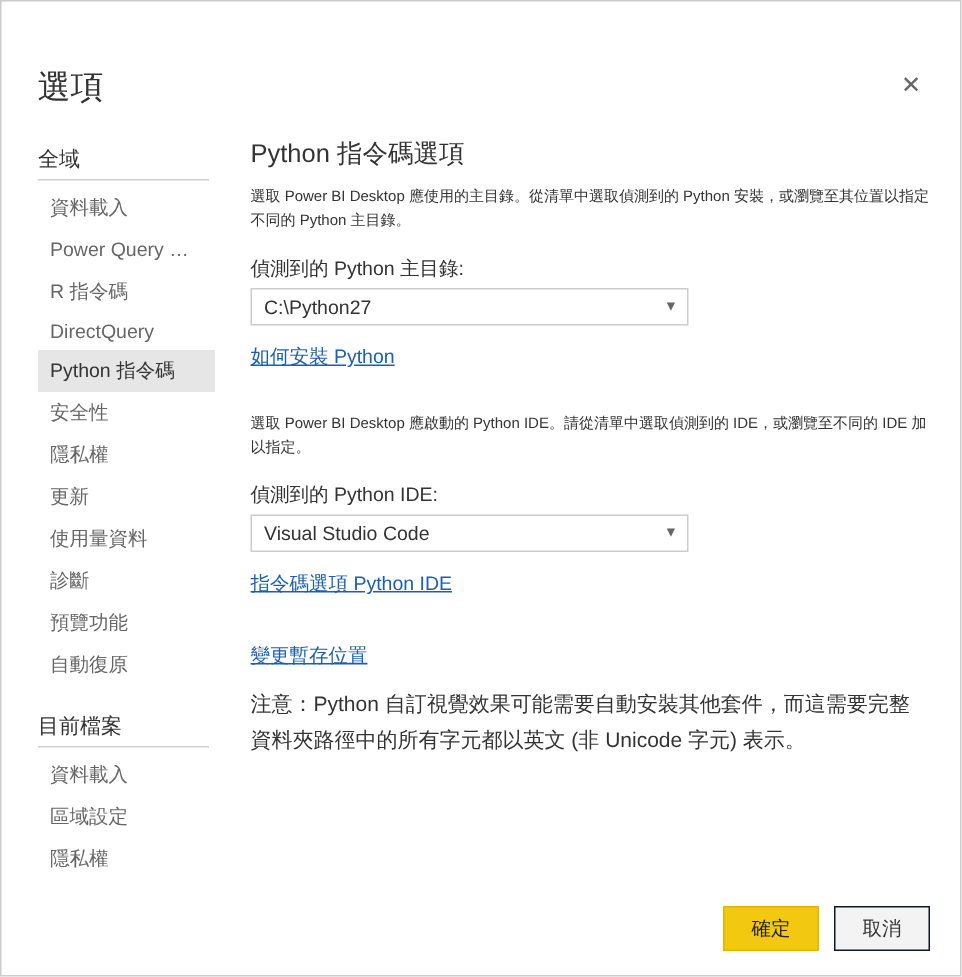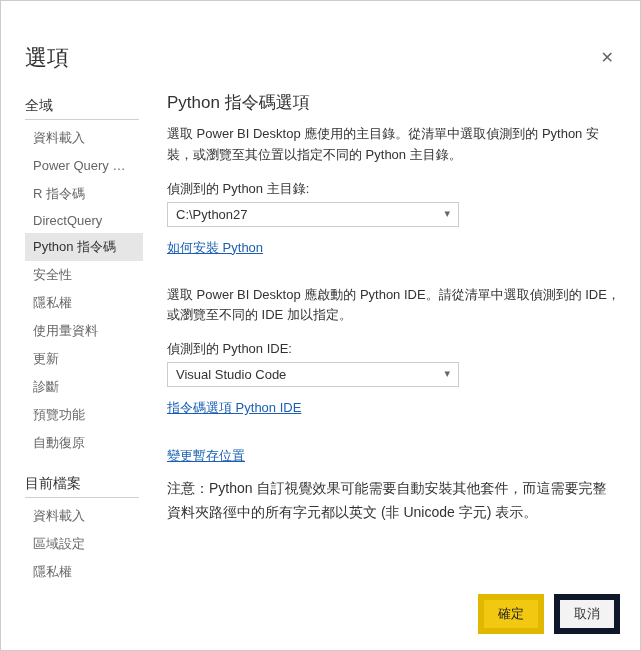--- a/index.html
+++ b/index.html
@@ -78,21 +78,21 @@
       padding: 0 20px 0 24px;
       overflow-y: auto;
     }
     .main h2 {
       font-size: 17px;
       font-weight: 400;
       color: #333;
       margin-bottom: 10px;
     }
     .main p {
-      font-size: 13px;
+      font-size: 10px;
       color: #333;
       line-height: 1.6;
       margin-bottom: 14px;
     }
     .field-label {
       font-size: 13px;
       color: #333;
       margin-bottom: 4px;
     }
     .select {
@@ -130,21 +130,21 @@
     }
     .footer {
       display: flex;
       justify-content: flex-end;
       gap: 10px;
       padding: 12px 20px 16px 0;
     }
     .btn {
       min-width: 64px;
       padding: 5px 14px;
-      border: 6px solid #0f172a;
+      border: 1px solid #0f172a;
       background: #f3f3f3;
       cursor: pointer;
       font-size: 13px;
       color: #333;
       font-family: inherit;
     }
     .btn.primary {
       background: #f2c811;
       border-color: #e0b800;
       color: #222;
@@ -167,22 +167,22 @@
 
       <div class="sidebar-section">
         <div class="sidebar-header">全域</div>
         <div class="sidebar-item">資料載入</div>
         <div class="sidebar-item">Power Query 編輯器</div>
         <div class="sidebar-item">R 指令碼</div>
         <div class="sidebar-item">DirectQuery</div>
         <div class="sidebar-item selected">Python 指令碼</div>
         <div class="sidebar-item">安全性</div>
         <div class="sidebar-item">隱私權</div>
+        <div class="sidebar-item">更新</div>
         <div class="sidebar-item">使用量資料</div>
-        <div class="sidebar-item">更新</div>
         <div class="sidebar-item">診斷</div>
         <div class="sidebar-item">預覽功能</div>
         <div class="sidebar-item">自動復原</div>
       </div>
 
       <div class="sidebar-section">
         <div class="sidebar-header">目前檔案</div>
         <div class="sidebar-item">資料載入</div>
         <div class="sidebar-item">區域設定</div>
         <div class="sidebar-item">隱私權</div>

